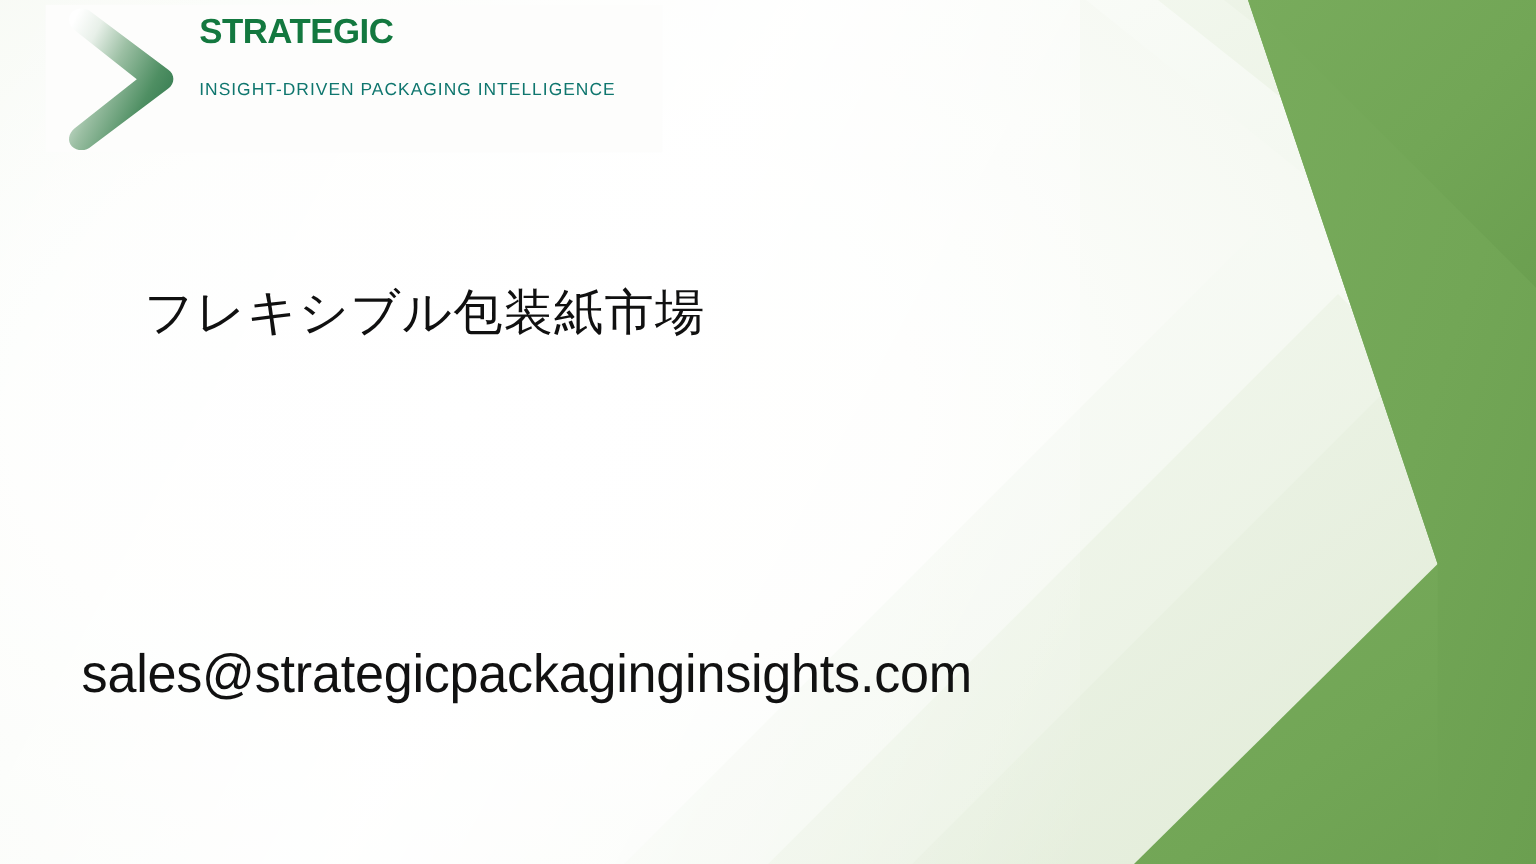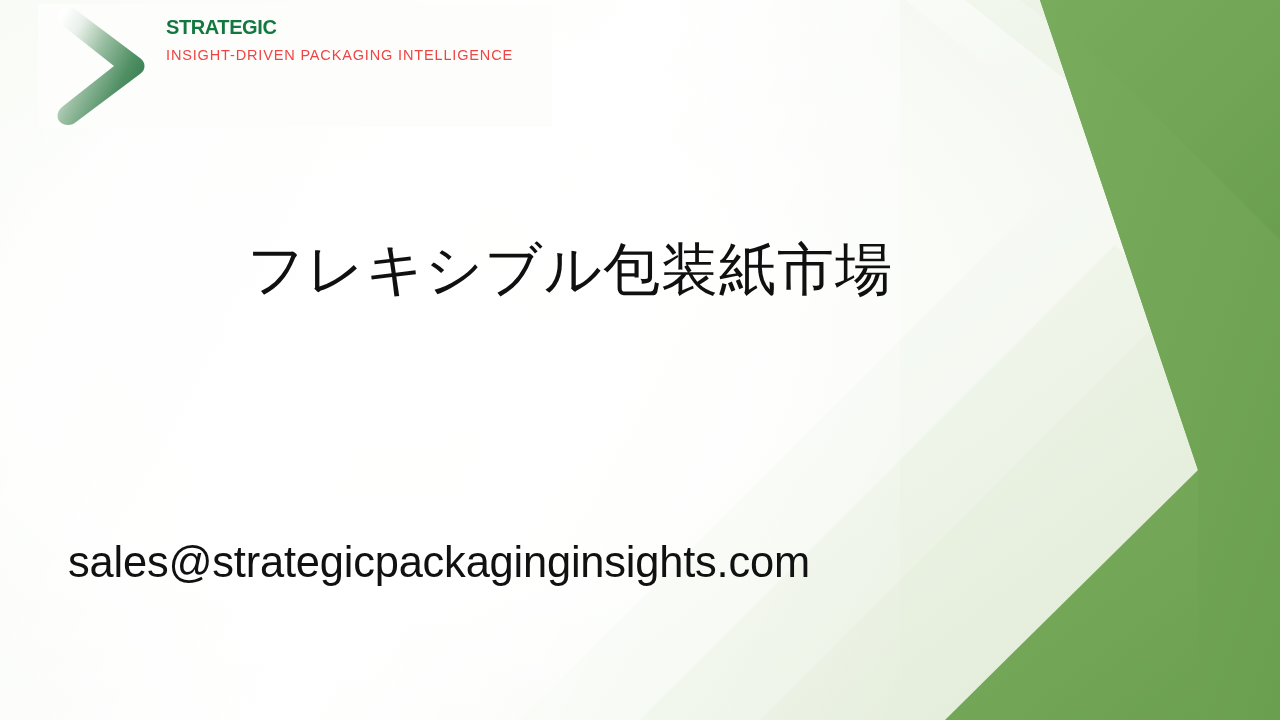--- a/index.html
+++ b/index.html
@@ -74,49 +74,49 @@
   .logo-words {
     position: absolute;
     left: 128px;
     top: 8px;
     width: 386px;
   }
 
   .logo-line1, .logo-line2 {
     color: #13783f;
     font-weight: bold;
-    font-size: 20px;
+    font-size: 29px;
     line-height: 31px;
     letter-spacing: -0.4px;
     white-space: nowrap;
     font-family: "Liberation Sans", "DejaVu Sans", sans-serif;
   }
   .logo-line2 {
     font-size: 30.5px;
     letter-spacing: -0.2px;
   }
 
   .logo-tagline {
-    margin-top: 4px;
-    color: #ef4444;
+    margin-top: 24px;
+    color: #0f766e;
     font-size: 14.5px;
     letter-spacing: 0.85px;
     white-space: nowrap;
     font-family: "Liberation Sans", "DejaVu Sans", sans-serif;
   }
 
   
   .slide-title {
     position: absolute;
     left: 120px;
     top: 236px;
     width: 900px;
-    text-align: center;
+    text-align: left;
     color: #101010;
-    font-size: 57px;
+    font-size: 41px;
     line-height: 1.18;
     letter-spacing: 1px;
     font-family: "DejaVu Sans", "Liberation Sans", sans-serif;
     font-weight: normal;
     white-space: nowrap;
   }
 
   
   .slide-email {
     position: absolute;

